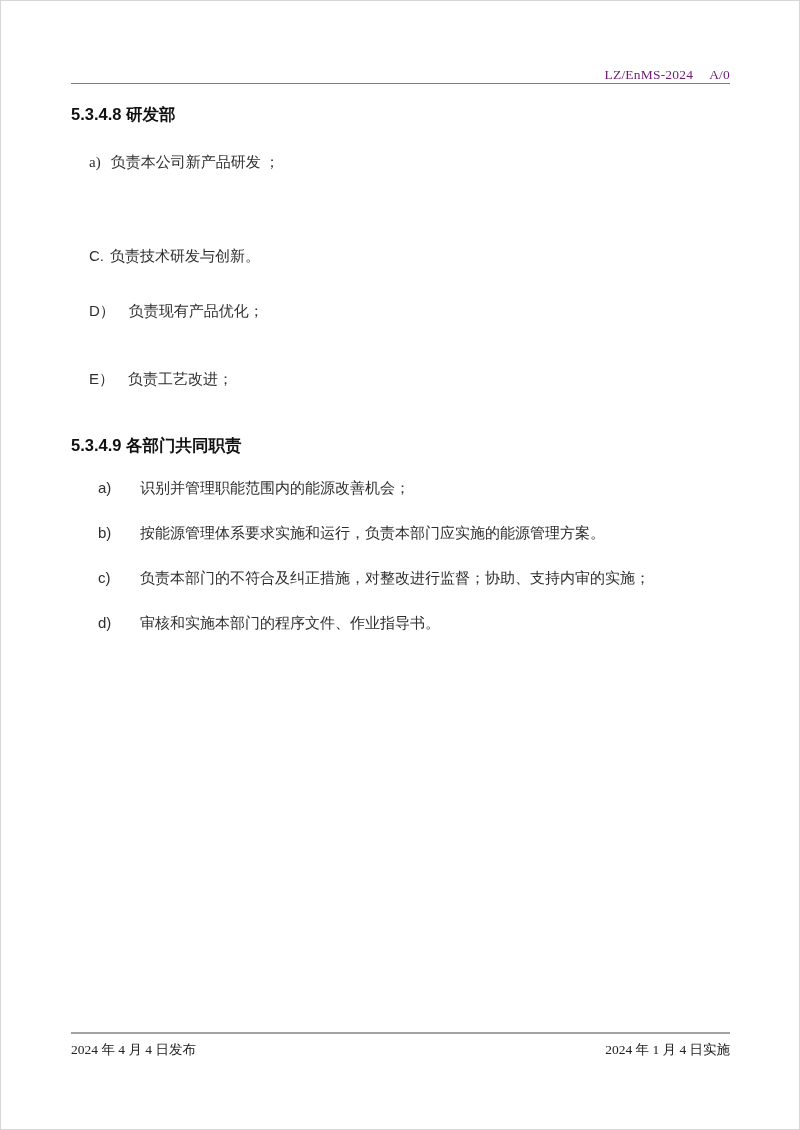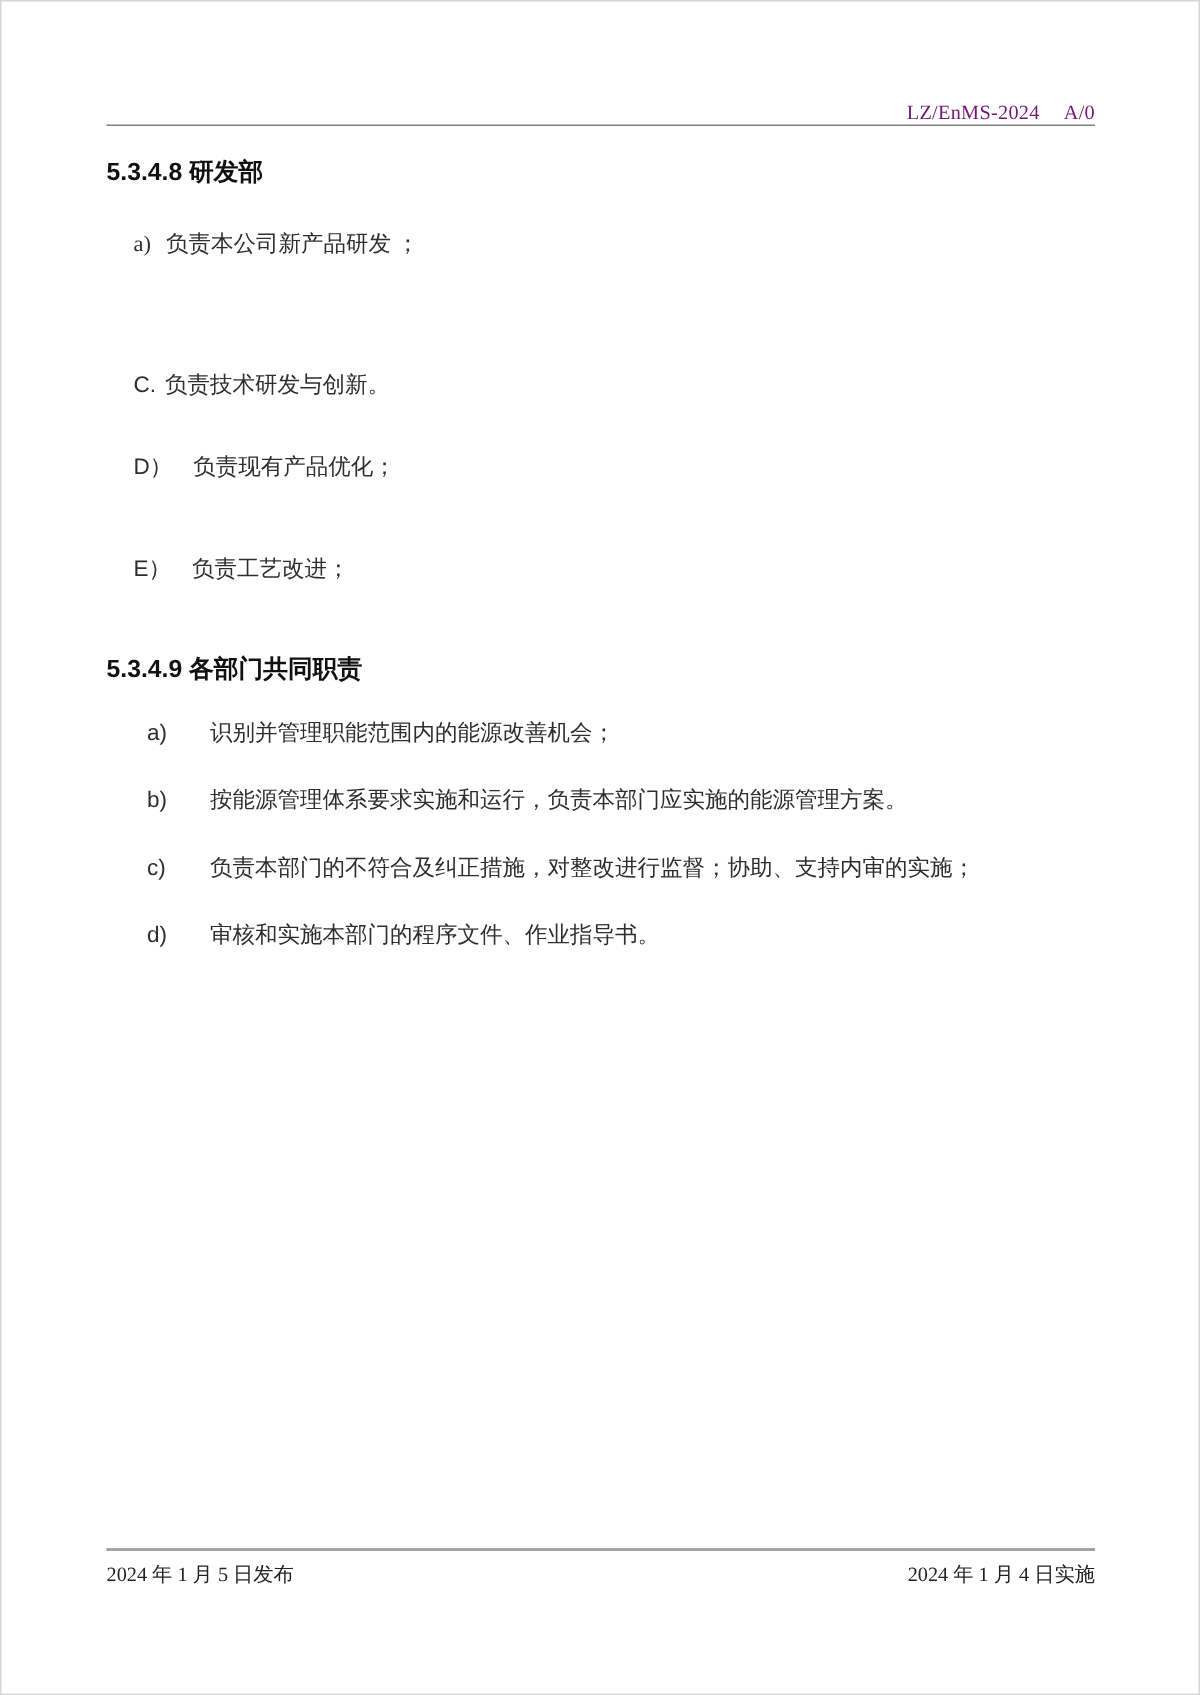--- a/index.html
+++ b/index.html
@@ -104,16 +104,16 @@
     <span class="lbl sans">b)</span><span class="txt">按能源管理体系要求实施和运行，负责本部门应实施的能源管理方案。</span>
   </div>
   <div class="item s2" id="s2-d">
     <span class="lbl sans">d)</span><span class="txt">审核和实施本部门的程序文件、作业指导书。</span>
   </div>
   <div class="item s2" id="s2-c">
     <span class="lbl sans">c)</span><span class="txt">负责本部门的不符合及纠正措施，对整改进行监督；协助、支持内审的实施；</span>
   </div>
 
   <div class="footer-rule"></div>
-  <div class="footer-left">2024 年 1 月 5 日发布</div>
+  <div class="footer-left">2024 年 4 月 4 日发布</div>
   <div class="footer-right">2024 年 1 月 4 日实施</div>
 
 </div>
 
 </body></html>

